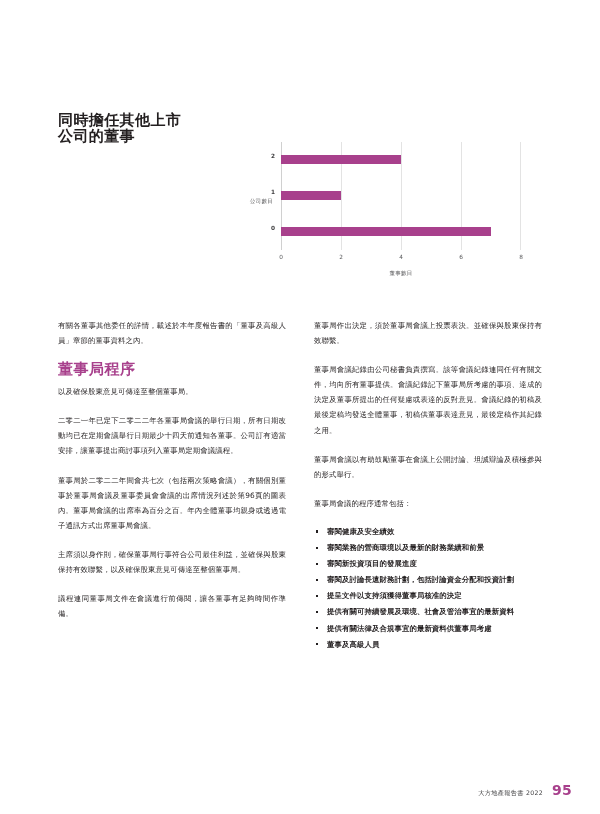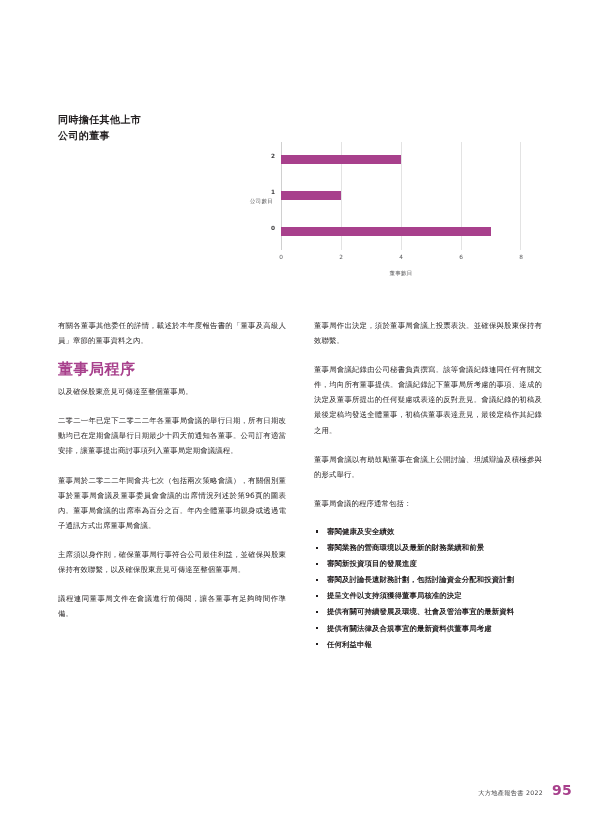--- a/index.html
+++ b/index.html
@@ -30,21 +30,21 @@
     top: 112px;
     width: 486px;
     height: 190px;
   }
 
   .section-title {
     position: absolute;
     left: 0;
     top: 0;
     width: 170px;
-    font-size: 10px;
+    font-size: 15px;
     font-weight: bold;
     line-height: 16px;
     letter-spacing: 0.4px;
     color: #231f20;
   }
   .section-title div { white-space: nowrap; }
 
   
   .chart-wrap {
     position: absolute;
@@ -262,21 +262,21 @@
     <p>董事局會議以有助鼓勵董事在會議上公開討論、坦誠辯論及積極參與的形式舉行。</p>
     <p class="tight">董事局會議的程序通常包括：</p>
     <ul class="bullets">
       <li>審閱健康及安全績效</li>
       <li>審閱業務的營商環境以及最新的財務業績和前景</li>
       <li>審閱新投資項目的發展進度</li>
       <li>審閱及討論長遠財務計劃，包括討論資金分配和投資計劃</li>
       <li>提呈文件以支持須獲得董事局核准的決定</li>
       <li>提供有關可持續發展及環境、社會及管治事宜的最新資料</li>
       <li>提供有關法律及合規事宜的最新資料供董事局考慮</li>
-      <li>任何利益申報</li>
+      <li>董事及高級人員</li>
     </ul>
   </div>
 
   <div class="footer">
     <span class="footer-text">大方地產報告書 2022</span>
     <span class="footer-page">95</span>
   </div>
 
 </div>
 

